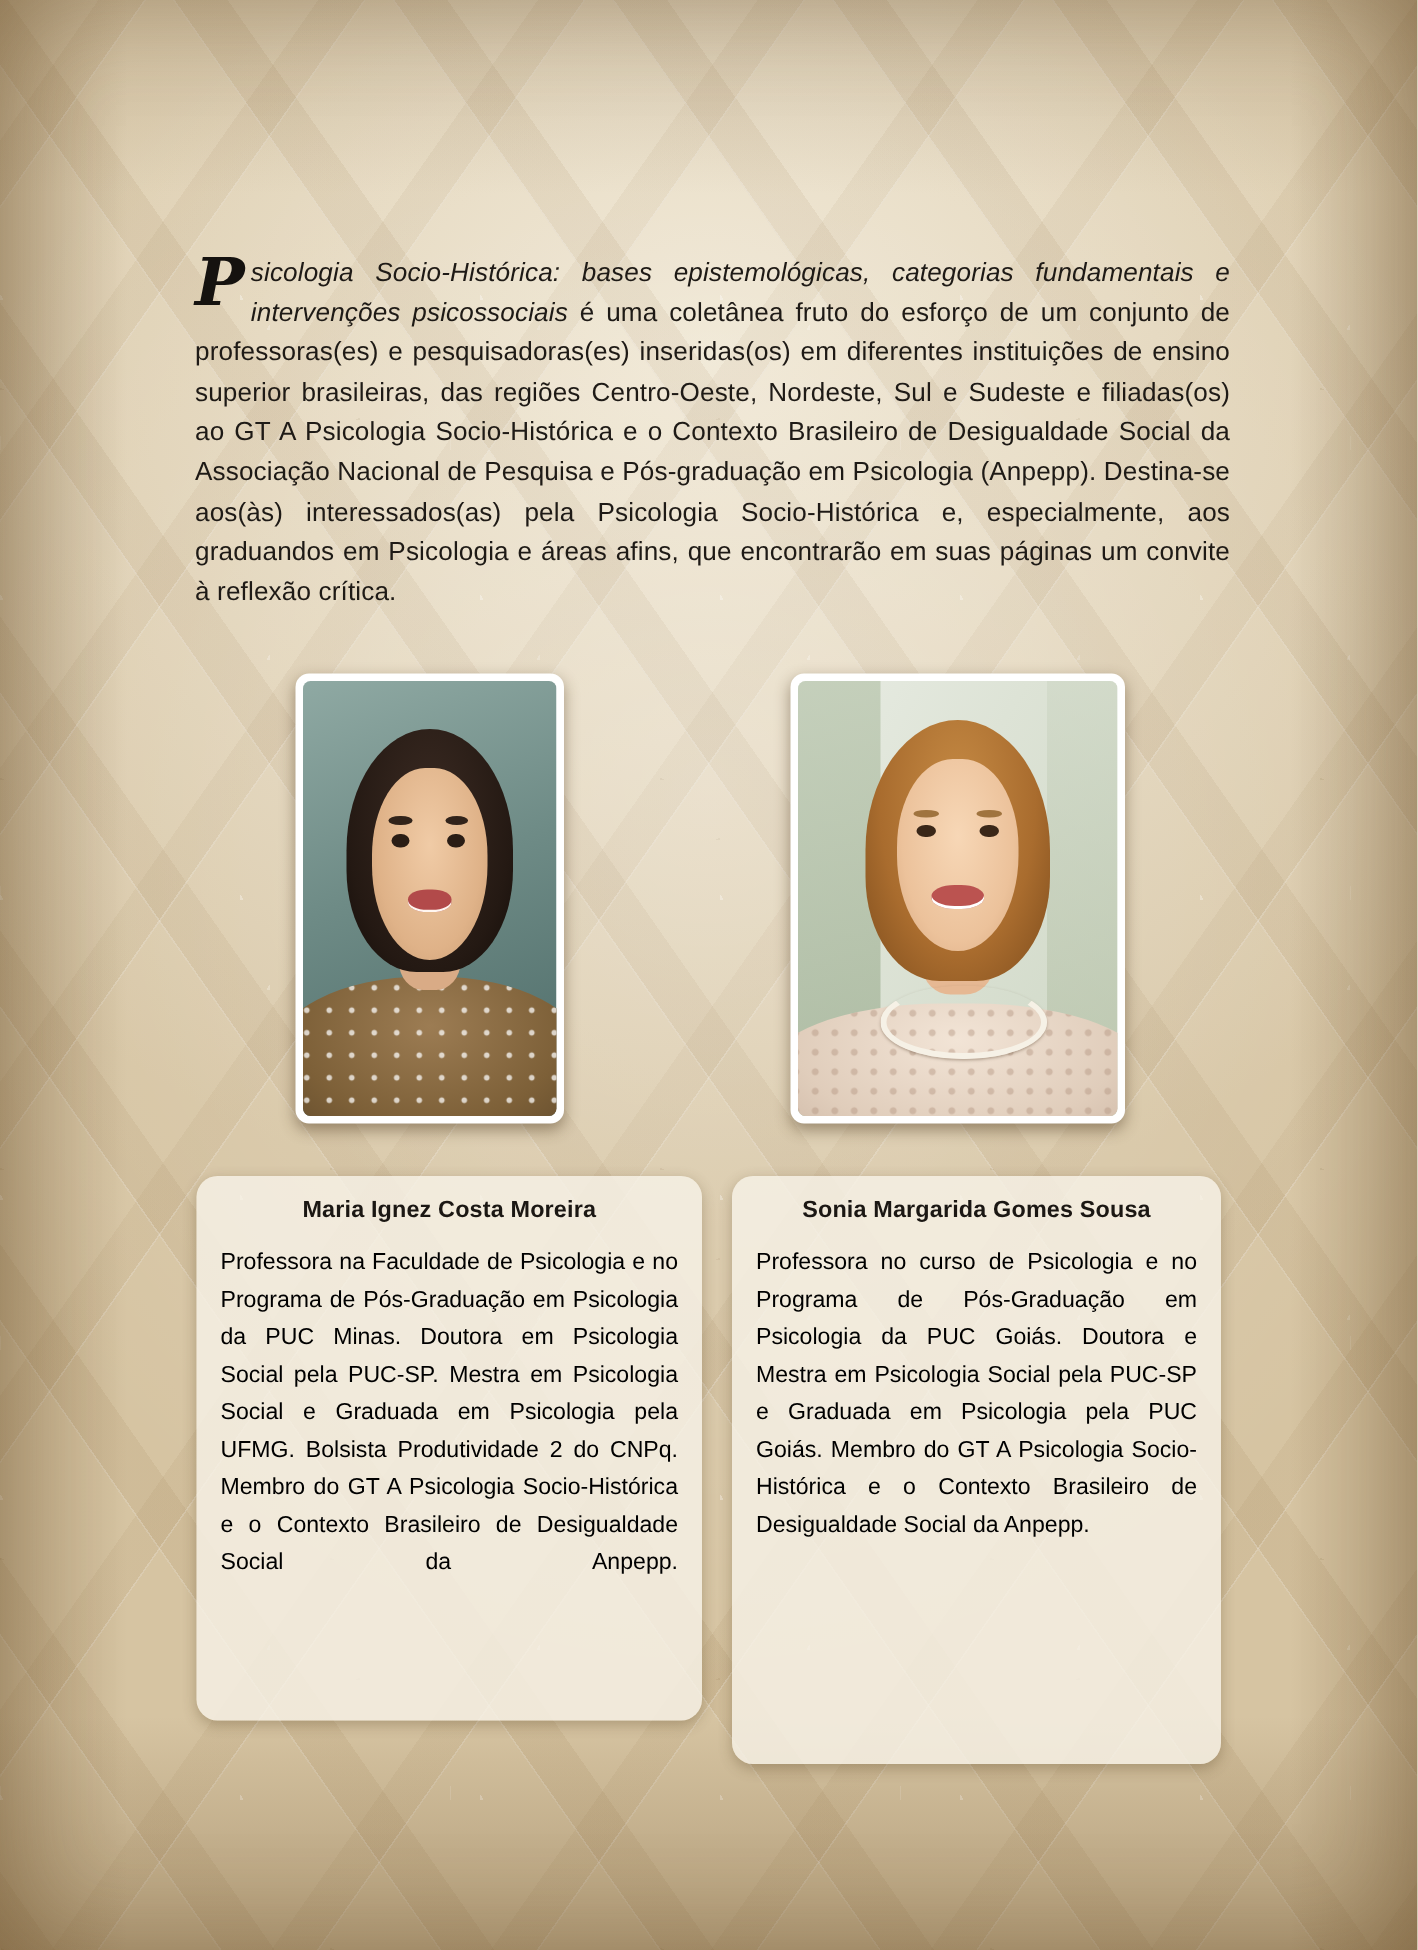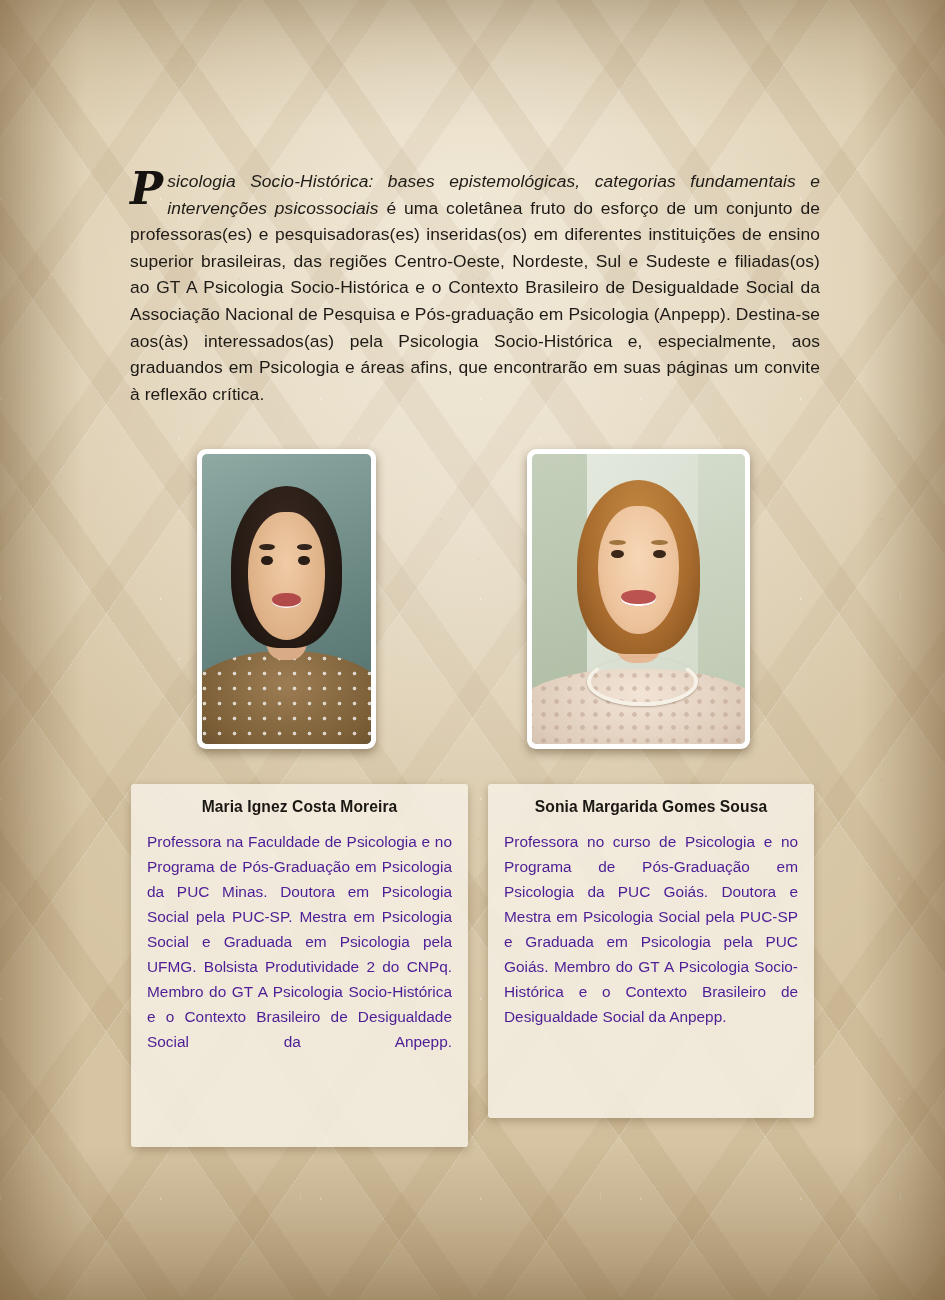--- a/index.html
+++ b/index.html
@@ -229,49 +229,49 @@
   .p2-mouth {
     position: absolute; left: 42%; top: 47%; width: 16%; height: 5.5%;
     background: #bb5350; border-radius: 45%;
     box-shadow: inset 0 -2px 0 #ffffff;
   }
 
   
   .bio-card {
     position: absolute;
     background: rgba(247,242,231,0.82);
-    border-radius: 3px;
+    border-radius: 14px;
     box-shadow: 0 3px 9px rgba(80,58,28,0.30);
     padding: 14px 16px 16px 16px;
     box-sizing: border-box;
   }
   #bio-left {
     left: 131px;
     top: 784px;
     width: 337px;
     height: 363px;
   }
   #bio-right {
     left: 488px;
     top: 784px;
     width: 326px;
-    height: 334px;
+    height: 392px;
   }
   .bio-name {
     text-align: center;
     font-weight: bold;
     font-size: 15.6px;
     color: #1b1713;
     margin-bottom: 13px;
     letter-spacing: 0.1px;
   }
   .bio-text {
     font-size: 15.4px;
     line-height: 25px;
-    color: #4c1d95;
+    color: #000000;
     text-align: justify;
     text-justify: inter-word;
   }
   .bio-text.stretch {
     text-align-last: justify;
   }
 </style>
 </head>
 <body>
 

